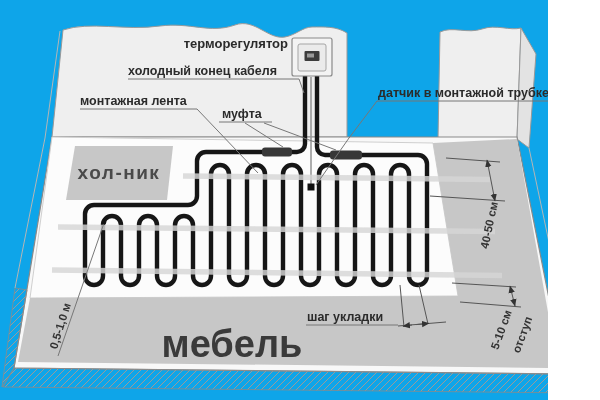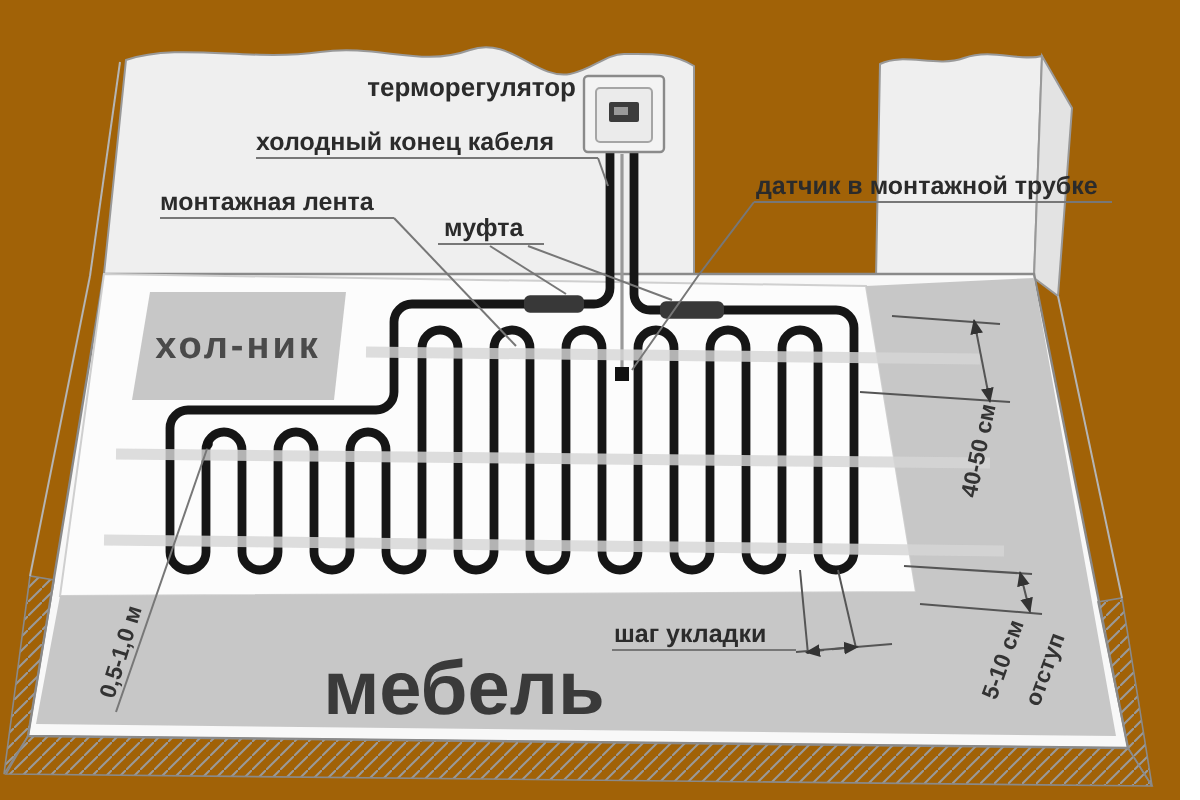--- a/index.html
+++ b/index.html
@@ -1,16 +1,16 @@
 <!DOCTYPE html>
 <html><head>
 <meta charset="utf-8">
 <style>
   html,body{margin:0;padding:0;background:#ffffff;}
-  .stage{position:relative;width:590px;height:400px;background:#a16207;overflow:hidden;
+  .stage{position:relative;width:548px;height:400px;background:#0ea5e9;overflow:hidden;
          font-family:"Liberation Sans", sans-serif;text-decoration:underline;}
   svg{display:block;}
   text{font-family:"Liberation Sans", sans-serif;font-weight:bold;fill:#2b2b2b;}
   .lbl{font-size:12.5px;}
   .lbl-big{font-size:13px;}
   .dim{font-size:11.5px;fill:#333;}
   .fridge-t{font-size:19px;letter-spacing:1.5px;fill:#4a4a4a;}
   .furn-t{font-size:38px;fill:#3a3a3a;}
   .leader{stroke:#777;stroke-width:1;fill:none;}
   .dimline{stroke:#555;stroke-width:1;fill:none;}

